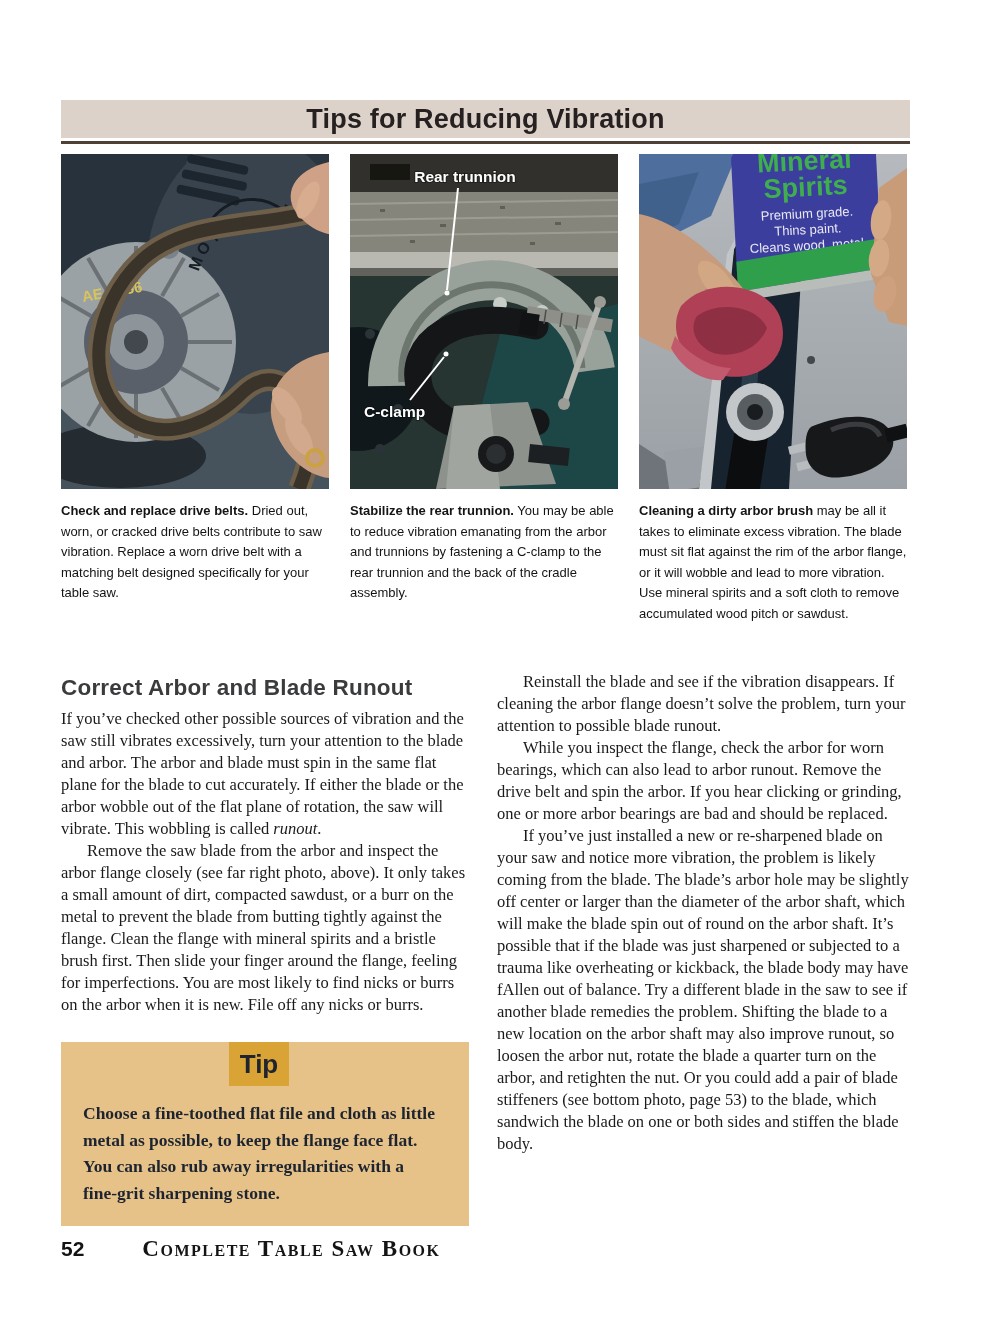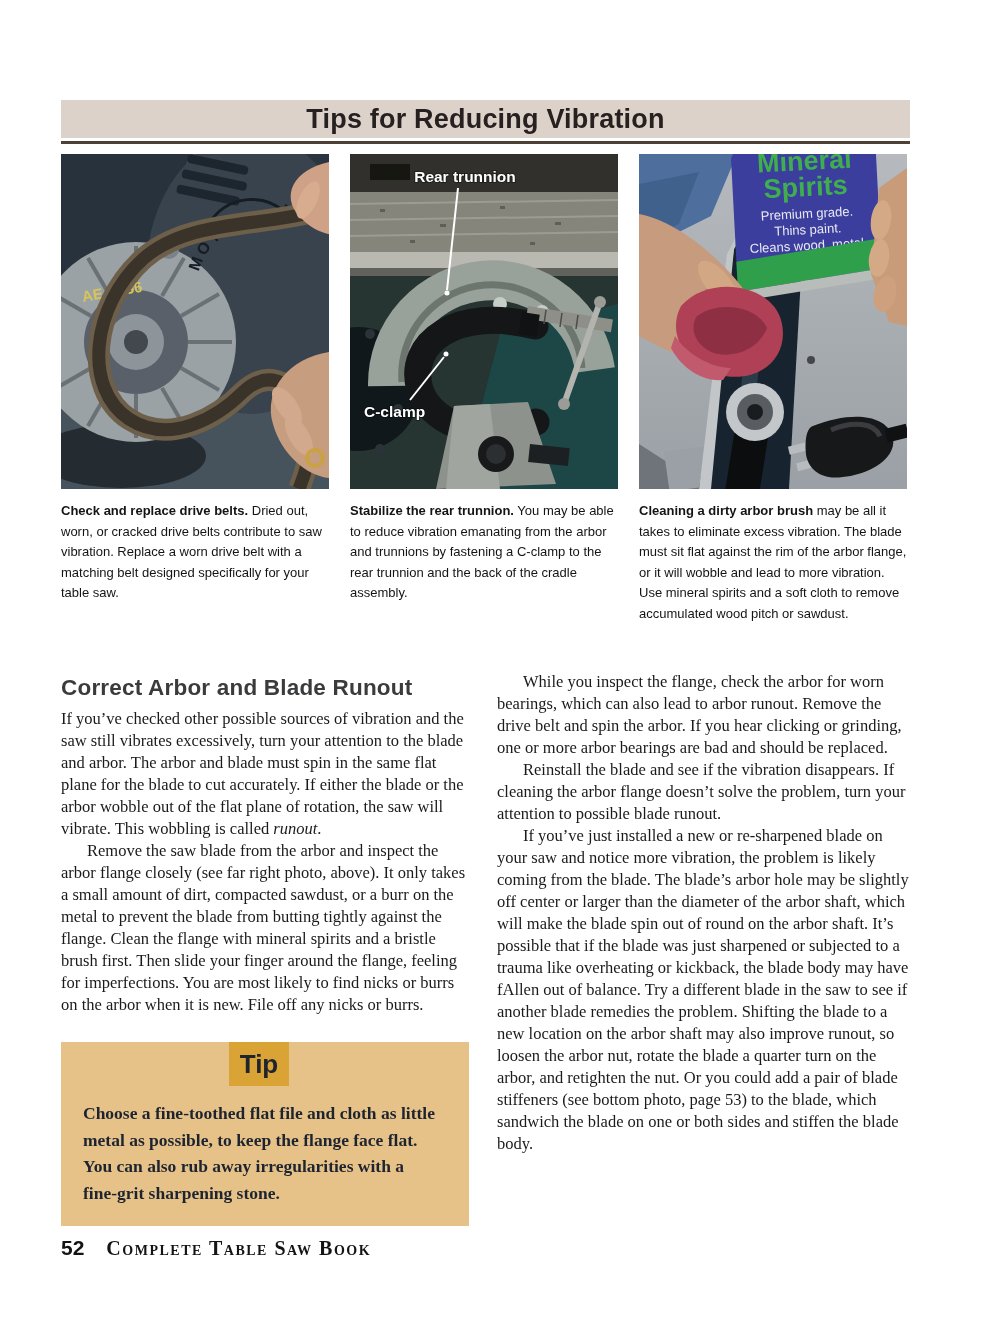--- a/index.html
+++ b/index.html
@@ -28,22 +28,22 @@
   .article em{font-style:italic;}
   
   .tip{margin-top:26px;background:#e6c288;padding:0 34px 20px 22px;}
   .tip-tab{width:60px;height:44px;margin:0 auto;background:#d9a336;display:flex;align-items:center;
            justify-content:center;font-size:26px;font-weight:bold;color:#20242e;}
   .tip p{margin:14px 0 0 0;font-family:"Liberation Serif",serif;font-weight:bold;font-size:17.5px;
          line-height:26.5px;color:#1d2430;}
   
   .pagefoot{position:absolute;left:61px;top:1236px;display:flex;align-items:baseline;}
   .pagenum{font-size:21px;font-weight:bold;color:#141414;}
-  .booktitle{margin-left:22px;font-family:"Liberation Serif",serif;font-variant:small-caps;
-             font-weight:bold;font-size:20px;letter-spacing:1.5px;color:#141414;}
+  .booktitle{margin-left:58px;font-family:"Liberation Serif",serif;font-variant:small-caps;
+             font-weight:bold;font-size:23px;letter-spacing:1.5px;color:#141414;}
   
   .ph-label{font-family:"Liberation Sans",sans-serif;font-weight:bold;fill:#ffffff;}
 </style>
 </head>
 <body>
 
 <div class="page">
 
   <header class="band">
     <h1>Tips for Reducing Vibration</h1>
@@ -260,22 +260,22 @@
     <div class="col-left">
       <h2>Correct Arbor and Blade Runout</h2>
       <p><span>If you’ve checked other possible sources of vibration and the saw still vibrates excessively, turn your attention to the blade and arbor. The arbor and blade must spin in the same flat plane for the blade to cut accurately. If either the blade or the arbor wobble out of the flat plane of rotation, the saw will vibrate. This wobbling is called </span><em>runout</em><span>.</span></p>
       <p class="indent">Remove the saw blade from the arbor and inspect the arbor flange closely (see far right photo, above). It only takes a small amount of dirt, compacted sawdust, or a burr on the metal to prevent the blade from butting tightly against the flange. Clean the flange with mineral spirits and a bristle brush first. Then slide your finger around the flange, feeling for imperfections. You are most likely to find nicks or burrs on the arbor when it is new. File off any nicks or burrs.</p>
       <aside class="tip">
         <div class="tip-tab">Tip</div>
         <p>Choose a fine-toothed flat file and cloth as little metal as possible, to keep the flange face flat. You can also rub away irregularities with a fine-grit sharpening stone.</p>
       </aside>
     </div>
     <div class="col-right">
+      <p class="indent">Reinstall the blade and see if the vibration disappears. If cleaning the arbor flange doesn’t solve the problem, turn your attention to possible blade runout.</p>
       <p class="indent">While you inspect the flange, check the arbor for worn bearings, which can also lead to arbor runout. Remove the drive belt and spin the arbor. If you hear clicking or grinding, one or more arbor bearings are bad and should be replaced.</p>
-      <p class="indent">Reinstall the blade and see if the vibration disappears. If cleaning the arbor flange doesn’t solve the problem, turn your attention to possible blade runout.</p>
       <p class="indent">If you’ve just installed a new or re-sharpened blade on your saw and notice more vibration, the problem is likely coming from the blade. The blade’s arbor hole may be slightly off center or larger than the diameter of the arbor shaft, which will make the blade spin out of round on the arbor shaft. It’s possible that if the blade was just sharpened or subjected to a trauma like overheating or kickback, the blade body may have fAllen out of balance. Try a different blade in the saw to see if another blade remedies the problem. Shifting the blade to a new location on the arbor shaft may also improve runout, so loosen the arbor nut, rotate the blade a quarter turn on the arbor, and retighten the nut. Or you could add a pair of blade stiffeners (see bottom photo, page 53) to the blade, which sandwich the blade on one or both sides and stiffen the blade body.</p>
     </div>
   </section>
 
   <footer class="pagefoot">
     <span class="pagenum">52</span>
     <span class="booktitle">Complete Table Saw Book</span>
   </footer>
 
 </div>

